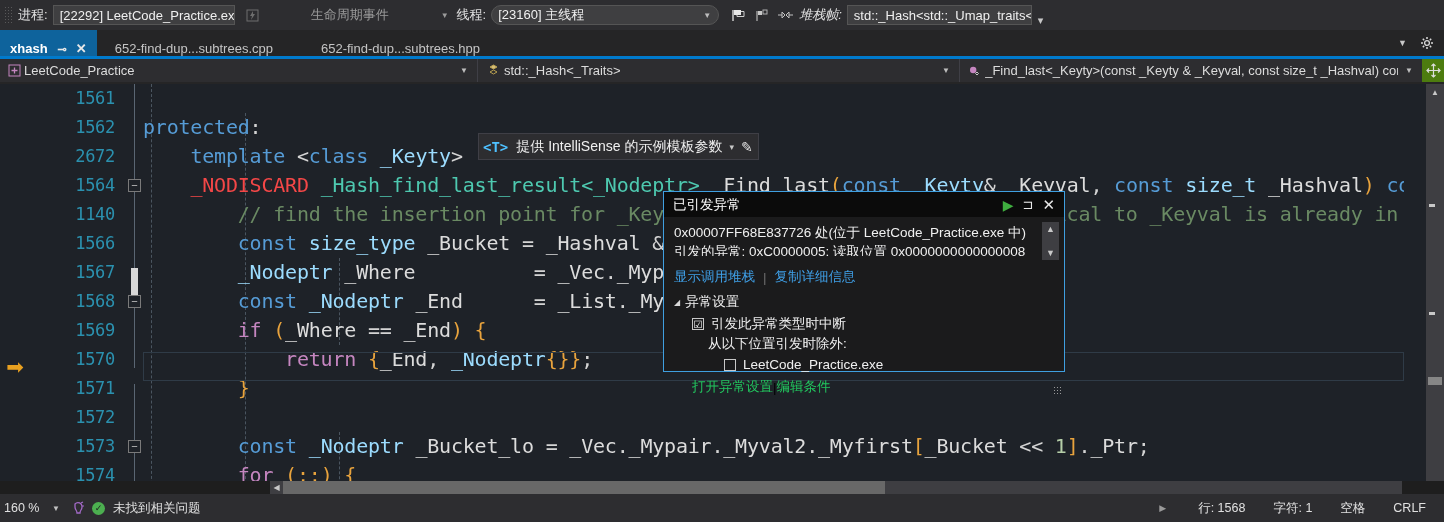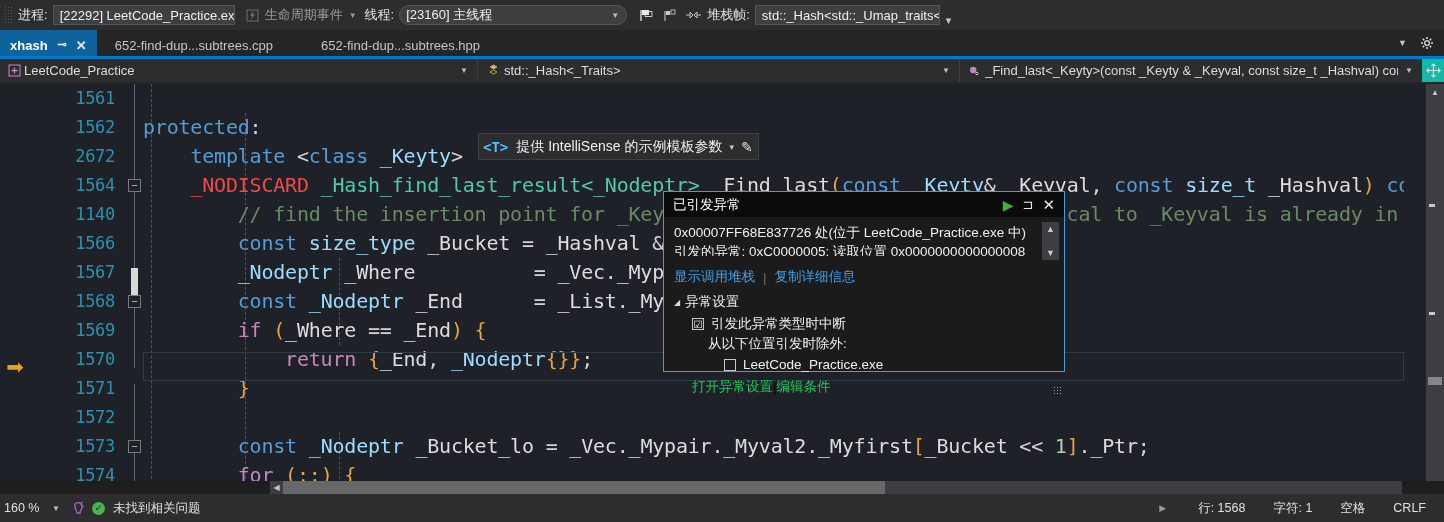--- a/index.html
+++ b/index.html
@@ -24,44 +24,44 @@
   .tb-combo {
     height:20px; background:#3f3f41; border:1px solid #555;
     display:flex; align-items:center; padding:0 2px 0 6px;
     color:#f0f0f0; font-size:13px; white-space:nowrap; overflow:hidden;
   }
   .tb-combo .caret { margin-left:auto; padding:0 5px 0 7px; color:#bdbdbd; font-size:8px; }
   .combo-process { width:182px; }
   .combo-thread { width:228px;border-radius:10px; }
   .combo-stack  { width:185px; }
   .tb-flat { display:flex; align-items:center; height:22px; padding:0 6px;
-    color:#9b9b9b; font-size:13px; white-space:nowrap; }
+    color:#9b9b9b; font-size:13px; white-space:nowrap;gap:46px; }
   .tb-flat .caret { margin-left:6px; font-size:8px; color:#9b9b9b;}
   .tb-ico { width:24px; height:22px; display:flex; align-items:center; justify-content:center; }
   .overflow-ch { color:#c8c8c8; font-size:11px; padding:0 6px; align-self:flex-end; margin-bottom:3px;}
 
   
   .tabbar {
     position:absolute; left:0; top:30px; width:1444px; height:26px;
     background:#252526; display:flex; align-items:stretch; font-size:13px;
   }
-  .tab { display:flex; align-items:flex-start; padding:8px 10px; color:#c5c5c5; white-space:nowrap; }
+  .tab { display:flex; align-items:flex-end; padding:0 10px; color:#c5c5c5; white-space:nowrap; }
   .tab.active { background:#0e639c; color:#ffffff; font-weight:bold; }
   .tab .pin { margin-left:10px; font-size:11px; color:#e8e8e8; }
   .tab .x  { margin-left:9px; font-size:13px; color:#e8e8e8; }
   .tabbar-right { margin-left:auto; display:flex; align-items:center; padding-right:4px; }
   .tabbar-right .caret { color:#c8c8c8; font-size:9px; padding:0 7px; }
 
   
   .tab-underline { position:absolute; left:0; top:56px; width:1444px; height:3px; background:#007acc; }
 
   
   .navbar {
     position:absolute; left:0; top:59px; width:1444px; height:23px;
-    background:#14b8a6; display:flex; align-items:center; font-size:13px;
+    background:#4d7c0f; display:flex; align-items:center; font-size:13px;
   }
   .nav-combo {
     height:23px; display:flex; align-items:center; background:#2d2d30;
     border-right:1px solid #3f3f46; color:#dcdcdc; padding:0 2px 0 4px; white-space:nowrap;
   }
   .nav-combo .ntxt { overflow:hidden; text-overflow:clip; }
   .nav-combo .caret { margin-left:auto; padding:0 7px; color:#bdbdbd; font-size:8px; }
   .nav-a { width:478px; }
   .nav-b { width:482px; }
   .nav-c { width:462px; }
@@ -231,21 +231,21 @@
           <rect x="4" y="3" width="4" height="4" fill="#c8c8c8"></rect>
           <rect x="9" y="2" width="4" height="4" fill="none" stroke="#b0b0b0"></rect>
         </svg>
     </span>
     <span class="tb-ico">
       <svg width="17" height="13" viewBox="0 0 17 13">
           <path d="M1 6 h4 M12 6 h4" stroke="#c2c2c2" stroke-width="1.2"></path>
           <path d="M5 3 l3 3 l-3 3z M12 3 l-3 3 l3 3z" fill="none" stroke="#c2c2c2"></path>
         </svg>
     </span>
-    <span class="tb-label" style="">堆栈帧:</span>
+    <span class="tb-label" style="font-style:italic;">堆栈帧:</span>
     <div class="tb-combo combo-stack">
       <span>std::_Hash&lt;std::_Umap_traits&lt;std::strin</span>
 
     </div>
     <span class="overflow-ch">▾</span>
   </div>
 
   <div class="tabbar">
     <div class="tab active">
       <span>xhash</span>

